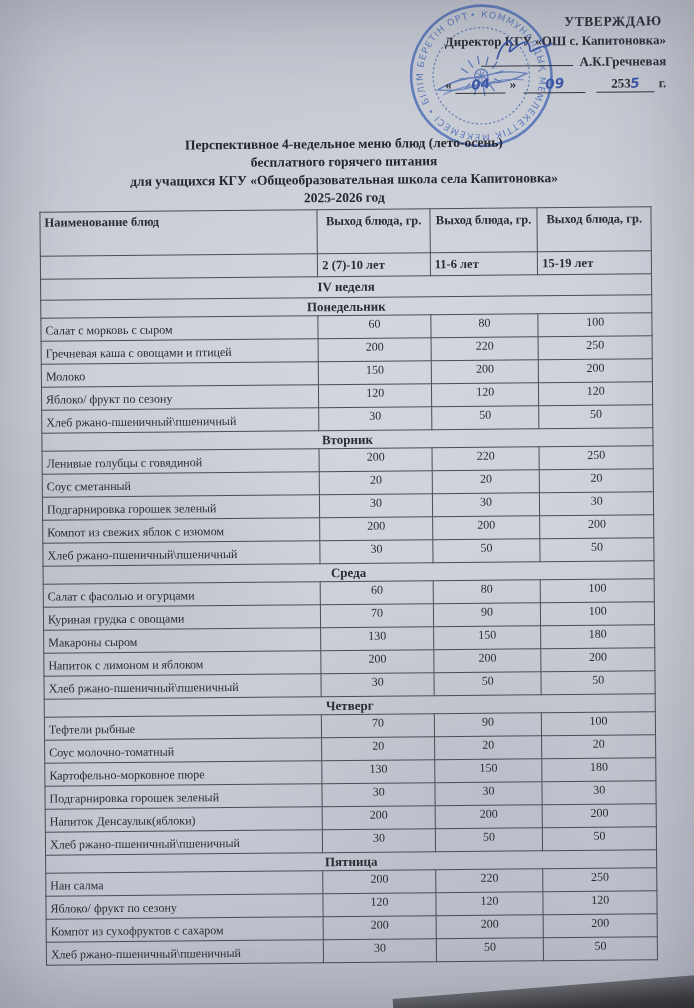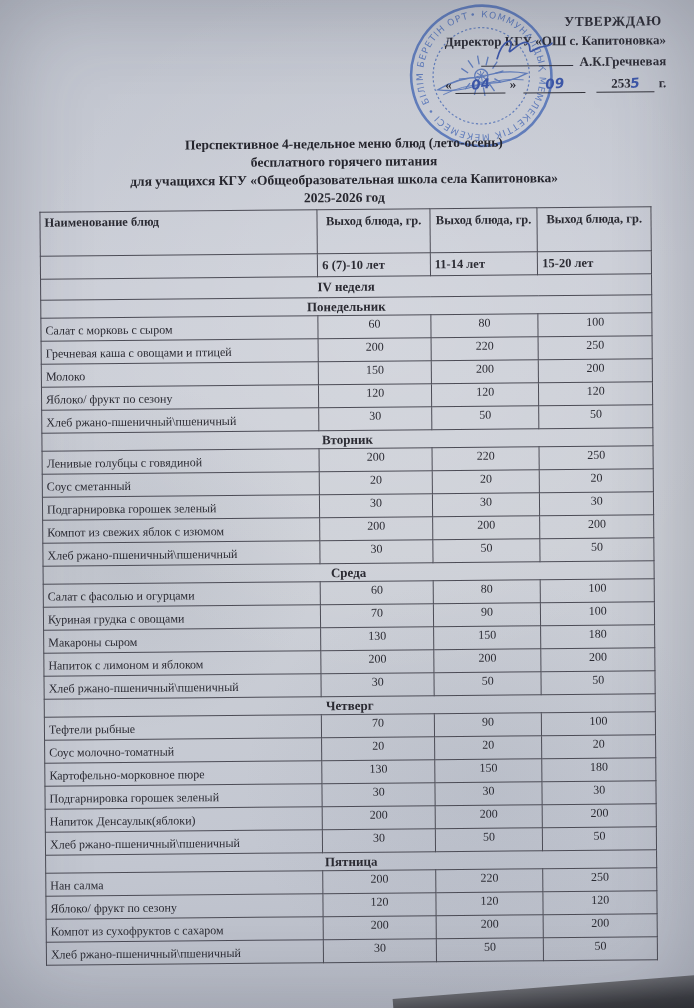--- a/index.html
+++ b/index.html
@@ -122,23 +122,23 @@
         </colgroup>
       <tbody>
         <tr class="hdr1">
           <td>Наименование блюд</td>
           <td class="out">Выход блюда, гр.</td>
           <td class="out">Выход блюда, гр.</td>
           <td class="out">Выход блюда, гр.</td>
         </tr>
         <tr class="hdr2">
           <td></td>
-          <td>6 (7)-10 лет</td>
-          <td>11-14 лет</td>
-          <td>15-20 лет</td>
+          <td>2 (7)-10 лет</td>
+          <td>11-6 лет</td>
+          <td>15-19 лет</td>
         </tr>
         <tr class="week">
           <td colspan="4">IV неделя</td>
         </tr>
       </tbody>
       <tbody id="menu-body">
           <tr class="day">
             <td colspan="4">Понедельник</td>
           </tr>
           <tr class="dish">

